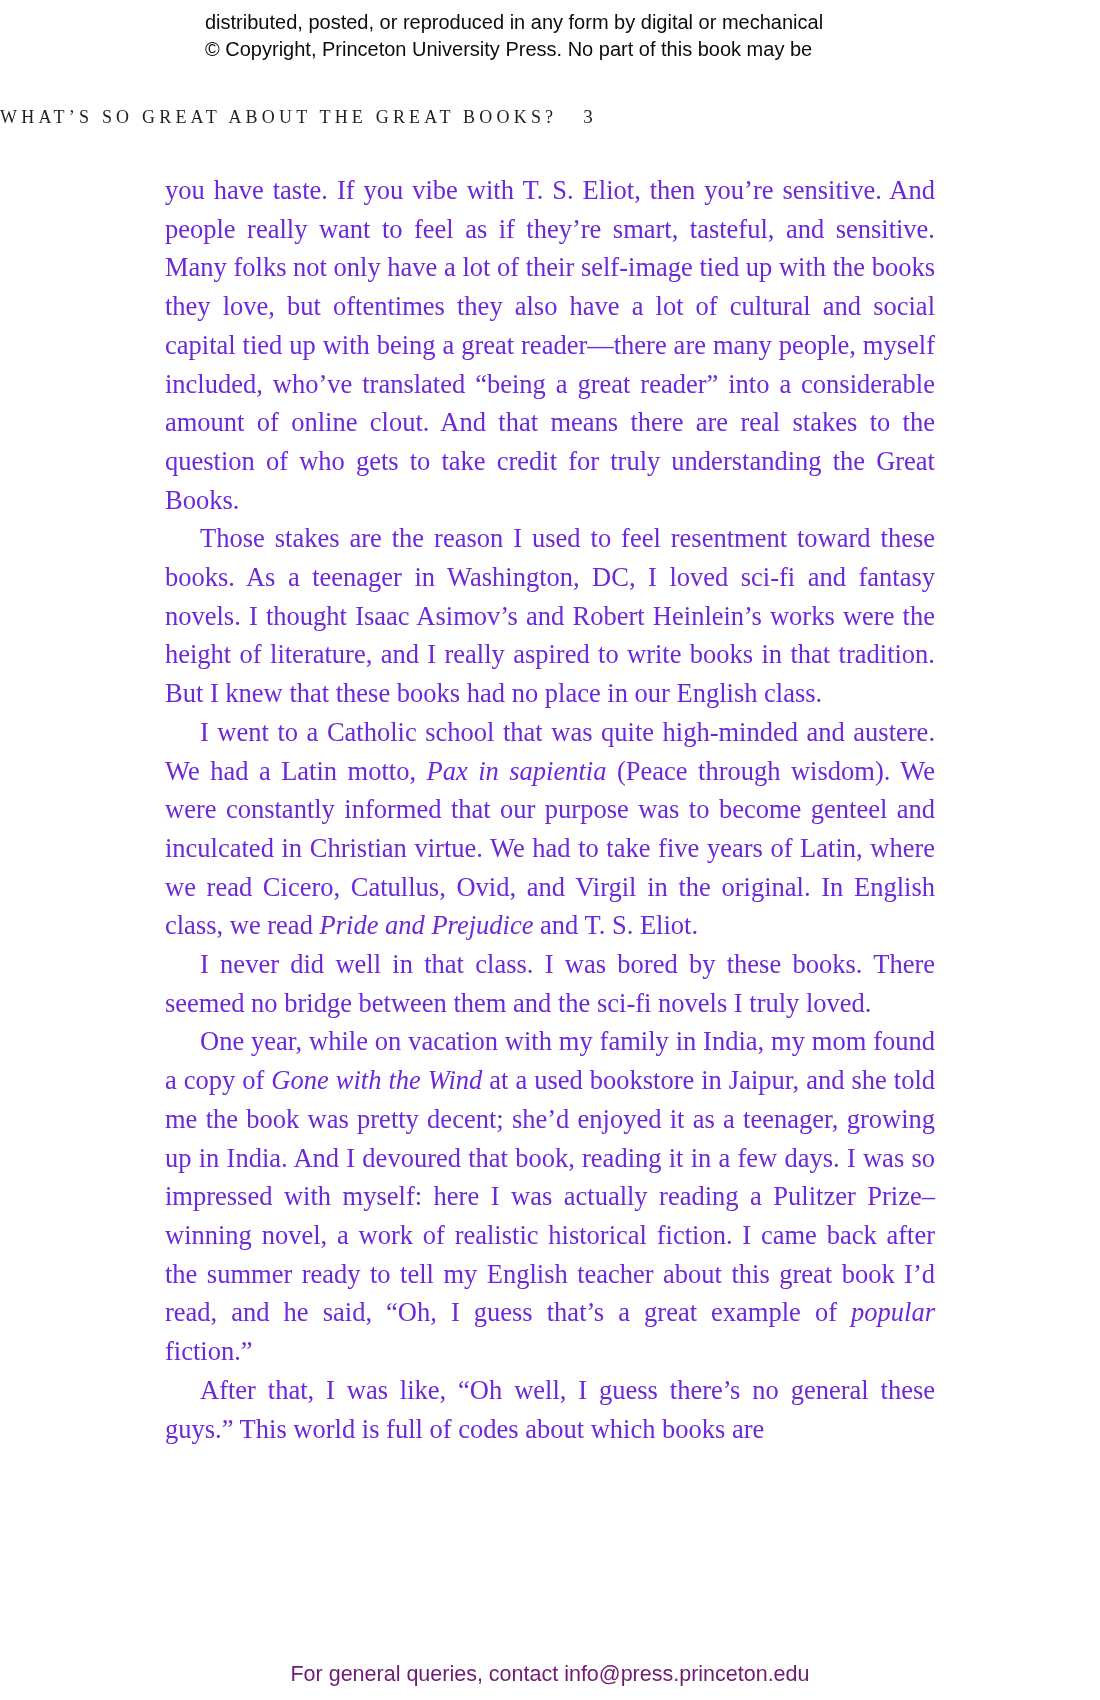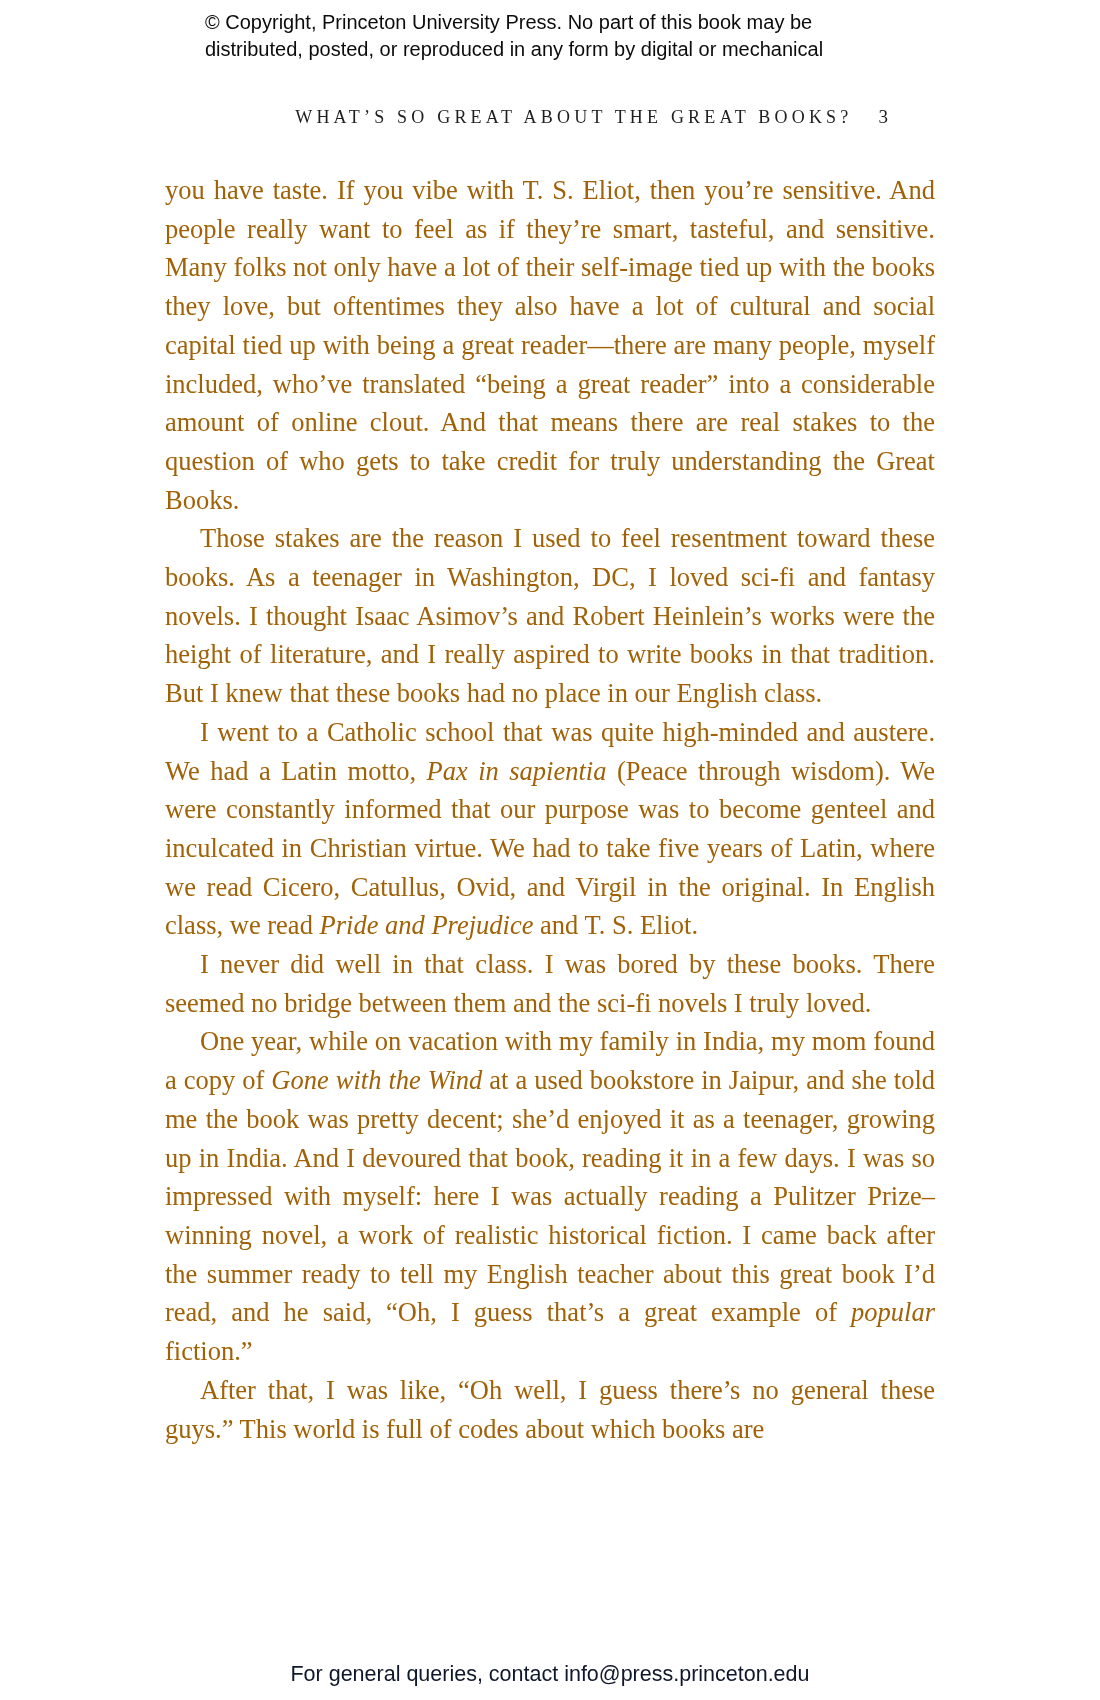--- a/index.html
+++ b/index.html
@@ -24,21 +24,21 @@
     font-size: 20px;
     line-height: 27px;
     color: #0c0c0c;
     text-align: left;
   }
   .running-head {
     position: absolute;
     top: 106px;
     left: 0;
     width: 888px;
-    text-align: right;
+    text-align: left;
     font-family: "Liberation Serif", serif;
     font-size: 18px;
     color: #1f1f1f;
     white-space: nowrap;
   }
   .running-head .head-title {
     letter-spacing: 4.2px;
   }
   .running-head .folio {
     letter-spacing: normal;
@@ -46,52 +46,52 @@
     font-size: 19px;
   }
   .body-text {
     position: absolute;
     top: 171px;
     left: 165px;
     width: 770px;
     font-family: "Liberation Serif", serif;
     font-size: 26.5px;
     line-height: 38.7px;
-    color: #a16207;
+    color: #6d28d9;
     text-align: justify;
   }
   .body-text p {
     margin: 0;
     padding: 0;
   }
   .body-text p.indent {
     text-indent: 35px;
   }
   .body-text em {
     font-style: italic;
   }
   .footer {
     position: absolute;
     top: 1662px;
     left: 0;
     width: 1100px;
     text-align: center;
     font-family: "Liberation Sans", sans-serif;
     font-size: 21.5px;
-    color: #0f172a;
+    color: #701a75;
   }
 </style>
 </head>
 <body>
 
 <div class="page">
 
   <div class="copyright">
+    <div>distributed, posted, or reproduced in any form by digital or mechanical</div>
     <div>© Copyright, Princeton University Press. No part of this book may be</div>
-    <div>distributed, posted, or reproduced in any form by digital or mechanical</div>
   </div>
 
   <div class="running-head">
     <span class="head-title">WHAT’S SO GREAT ABOUT THE GREAT BOOKS?</span><span class="folio">3</span>
   </div>
 
   <div class="body-text">
       <p class=""><span>you have taste. If you vibe with T. S. Eliot, then you’re sensitive. And people really want to feel as if they’re smart, tasteful, and sensitive. Many folks not only have a lot of their self-image tied up with the books they love, but oftentimes they also have a lot of cultural and social capital tied up with being a great reader—there are many people, myself included, who’ve translated “being a great reader” into a considerable amount of online clout. And that means there are real stakes to the question of who gets to take credit for truly understanding the Great Books.</span></p>
       <p class="indent"><span>Those stakes are the reason I used to feel resentment toward these books. As a teenager in Washington, DC, I loved sci-fi and fantasy novels. I thought Isaac Asimov’s and Robert Heinlein’s works were the height of literature, and I really aspired to write books in that tradition. But I knew that these books had no place in our English class.</span></p>
       <p class="indent"><span>I went to a Catholic school that was quite high-minded and austere. We had a Latin motto, </span><em>Pax in sapientia</em><span> (Peace through wisdom). We were constantly informed that our purpose was to become genteel and inculcated in Christian virtue. We had to take five years of Latin, where we read Cicero, Catullus, Ovid, and Virgil in the original. In English class, we read </span><em>Pride and Prejudice</em><span> and T. S. Eliot.</span></p>

